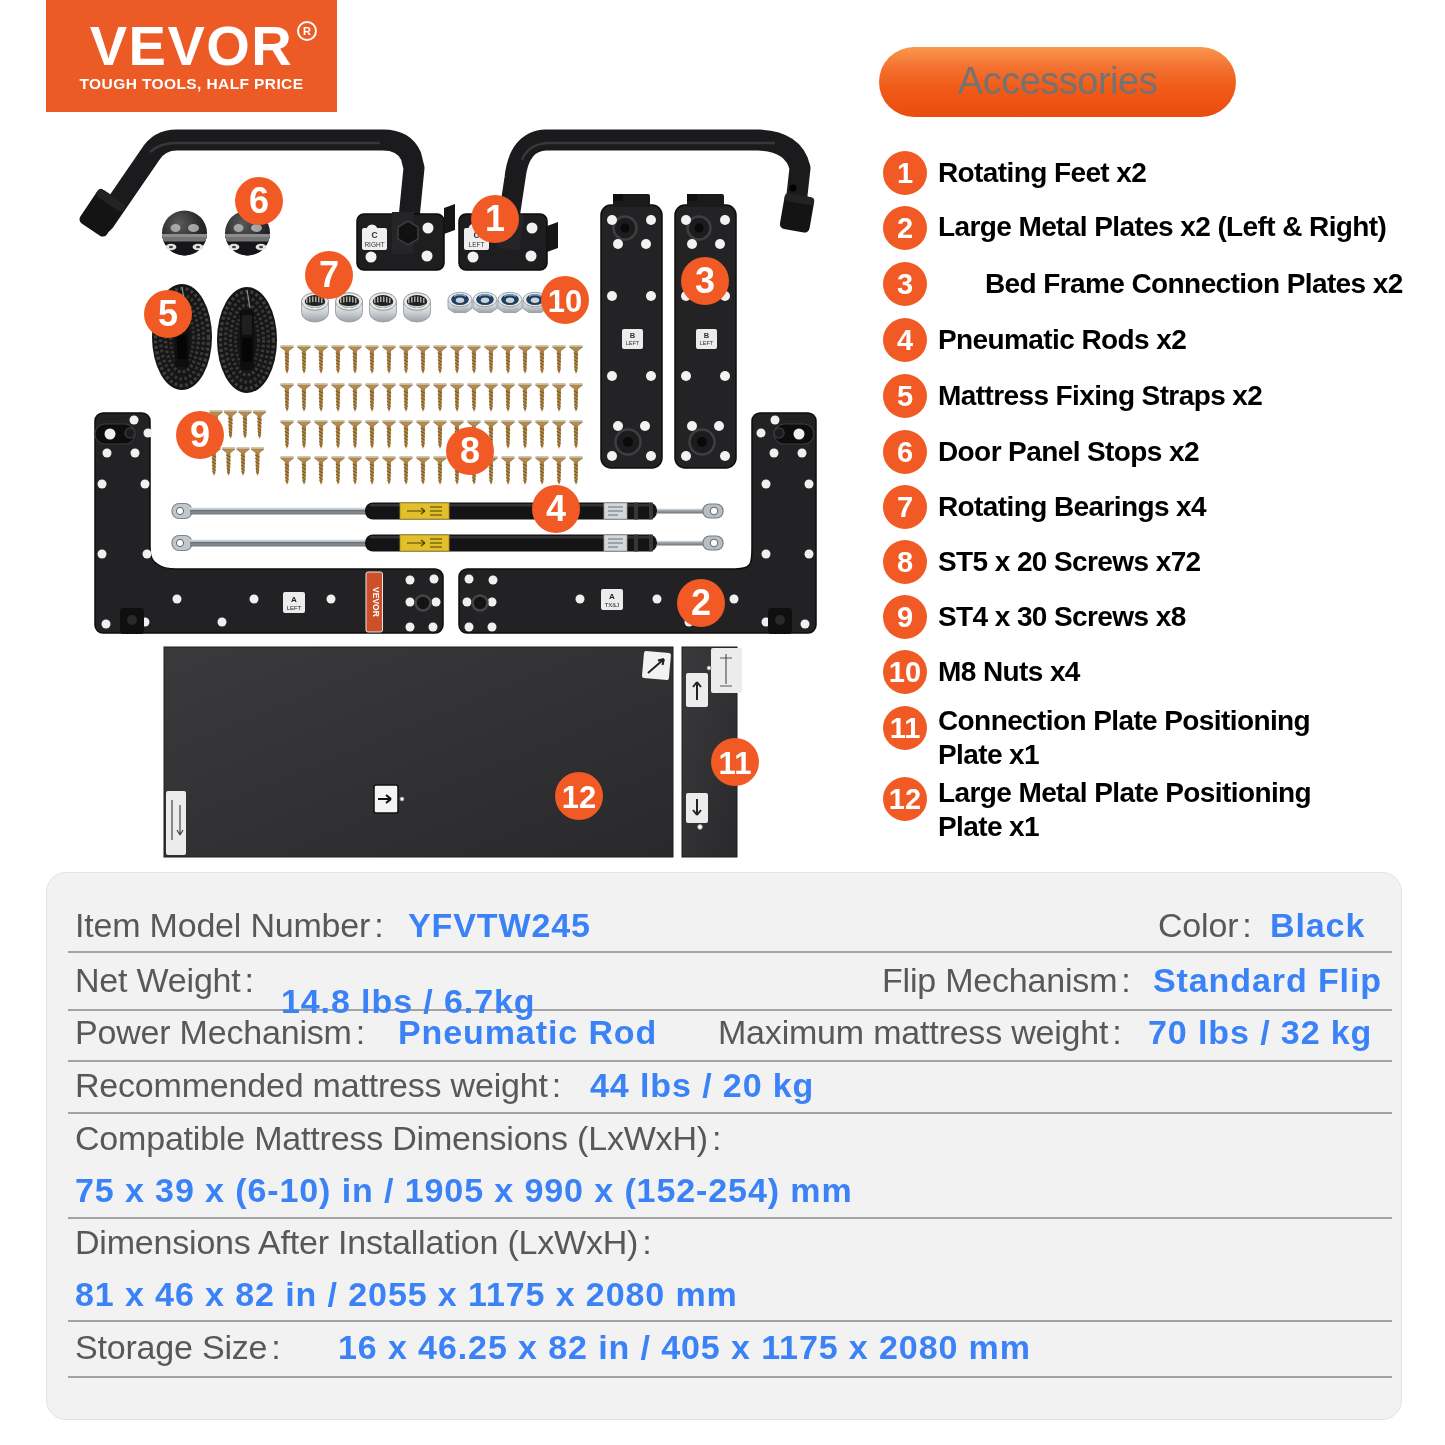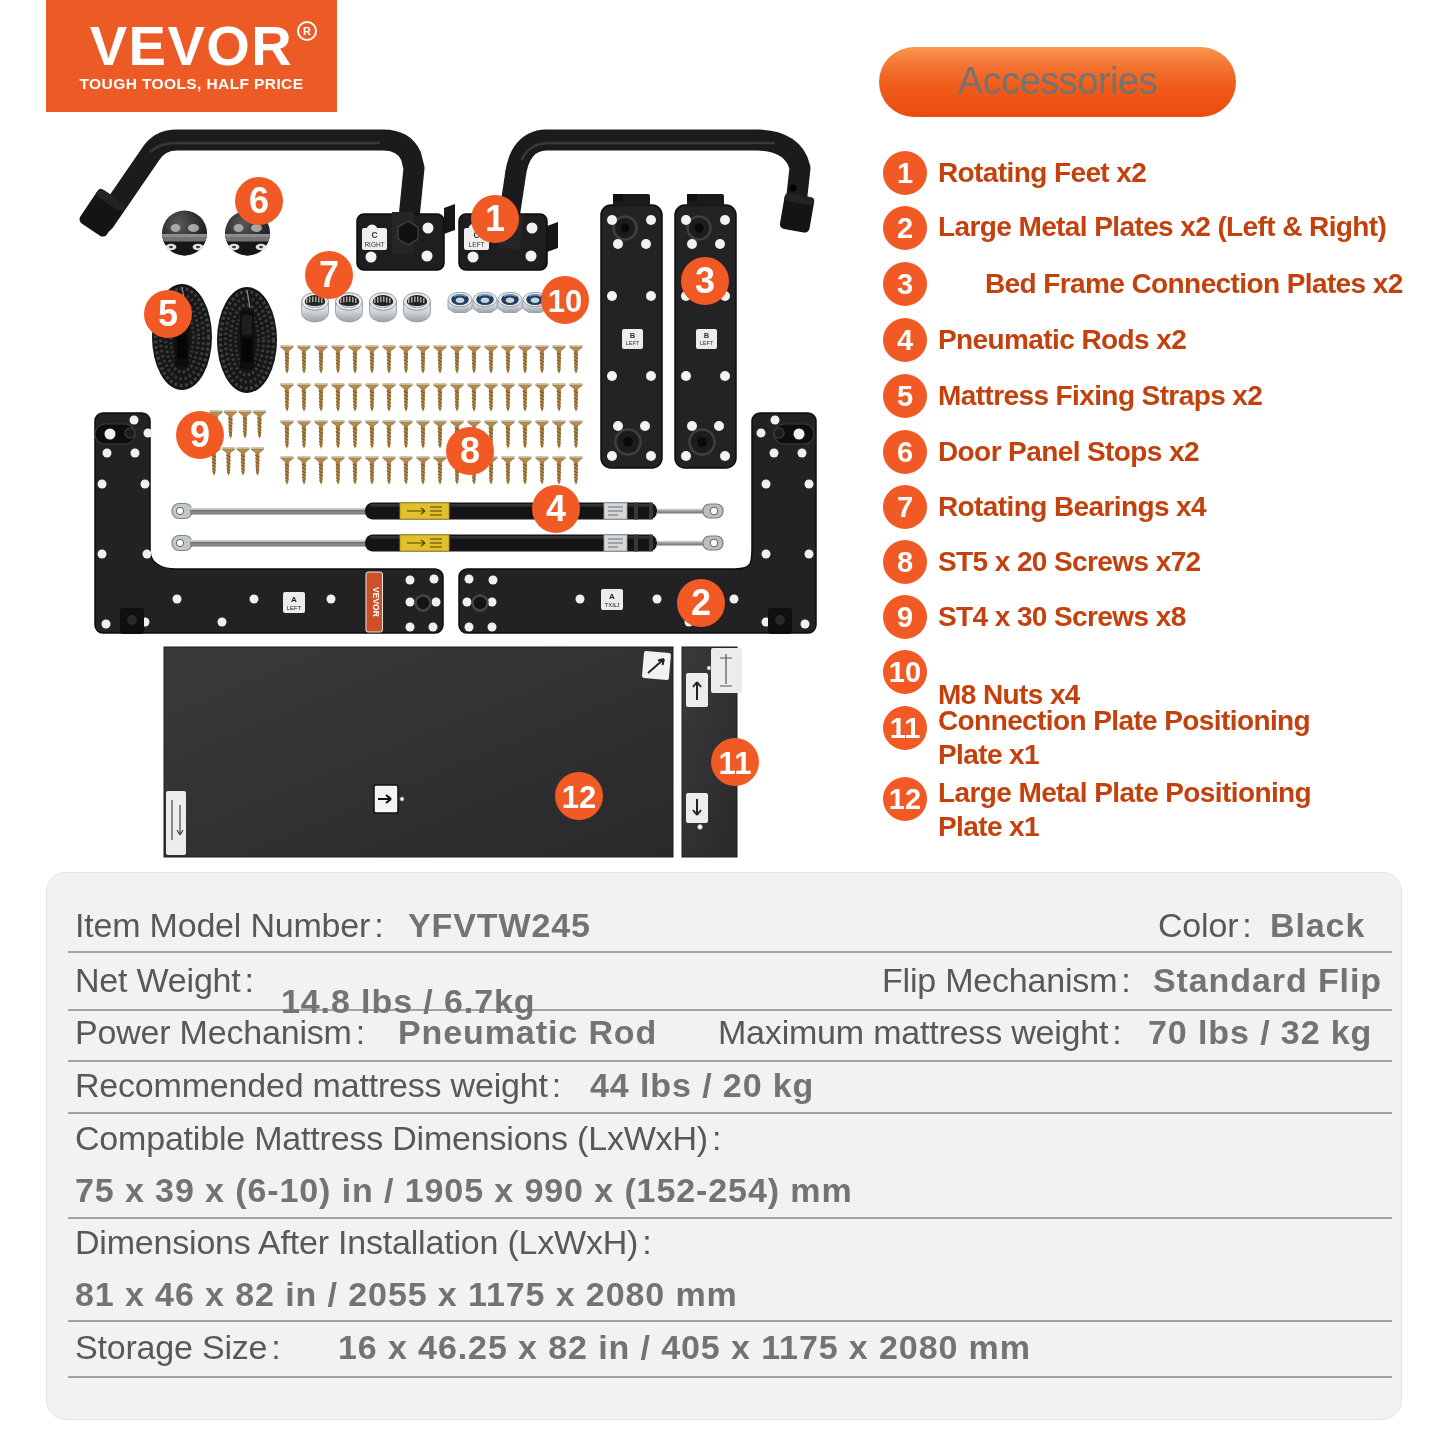--- a/index.html
+++ b/index.html
@@ -1,20 +1,20 @@
 <!DOCTYPE html>
 <html><head><meta charset="utf-8"><title>VEVOR</title><style>
 html,body{margin:0;padding:0;}
 body{width:1445px;height:1445px;position:relative;background:#ffffff;font-family:"Liberation Sans",sans-serif;overflow:hidden;}
 .abs{position:absolute;}
 .li-badge{position:absolute;width:44px;height:44px;border-radius:50%;background:#f15a24;color:#fff;font-weight:bold;text-align:center;}
 .li-badge span{display:block;line-height:44px;font-size:29px;}
-.li-text{position:absolute;left:938px;font-weight:bold;color:#c2410c;font-size:28px;white-space:nowrap;letter-spacing:-0.6px;line-height:34px;}
+.li-text{position:absolute;left:938px;font-weight:bold;color:#000000;font-size:28px;white-space:nowrap;letter-spacing:-0.6px;line-height:34px;}
 .t-lab{position:absolute;color:#57585a;font-size:34px;white-space:nowrap;letter-spacing:-0.2px;}
-.t-val{position:absolute;color:#737373;font-size:34px;font-weight:bold;white-space:nowrap;letter-spacing:0.9px;}
+.t-val{position:absolute;color:#3b82f6;font-size:34px;font-weight:bold;white-space:nowrap;letter-spacing:0.9px;}
 .cl{display:inline-block;margin:0 2px 0 4px;}
 .sep{position:absolute;left:68px;width:1324px;height:2px;background:#a3a3a3;}
 </style></head>
 <body>
 
 <div class="abs" style="left:46px;top:0;width:291px;height:112px;background:#ec5b26;"></div>
 
 <div class="abs" style="left:46px;top:13px;width:291px;text-align:center;color:#fff;font-weight:bold;font-size:56px;letter-spacing:1.5px;">VEVOR</div>
 
 <div class="abs" style="left:297px;top:21px;width:16px;height:16px;border:2px solid #fff;border-radius:50%;color:#fff;font-size:11px;font-weight:bold;text-align:center;line-height:16px;">R</div>
@@ -57,21 +57,21 @@
     <span>8</span>
   </div>
 <div class="li-text" style="top:545px;">ST5 x 20 Screws x72</div>
 <div class="li-badge" style="left:883px;top:595px;">
     <span>9</span>
   </div>
 <div class="li-text" style="top:600px;">ST4 x 30 Screws x8</div>
 <div class="li-badge" style="left:883px;top:650px;">
     <span>10</span>
   </div>
-<div class="li-text" style="top:678px;">M8 Nuts x4</div>
+<div class="li-text" style="top:655px;">M8 Nuts x4</div>
 <div class="li-badge" style="left:883px;top:706px;">
     <span>11</span>
   </div>
 <div class="li-text" style="top:704px;">Connection Plate Positioning<br>Plate x1</div>
 <div class="li-badge" style="left:883px;top:777px;">
     <span>12</span>
   </div>
 <div class="li-text" style="top:776px;">Large Metal Plate Positioning<br>Plate x1</div>
 
 <svg class="abs" style="left:0;top:0;" width="1445" height="1445" viewBox="0 0 1445 1445">

